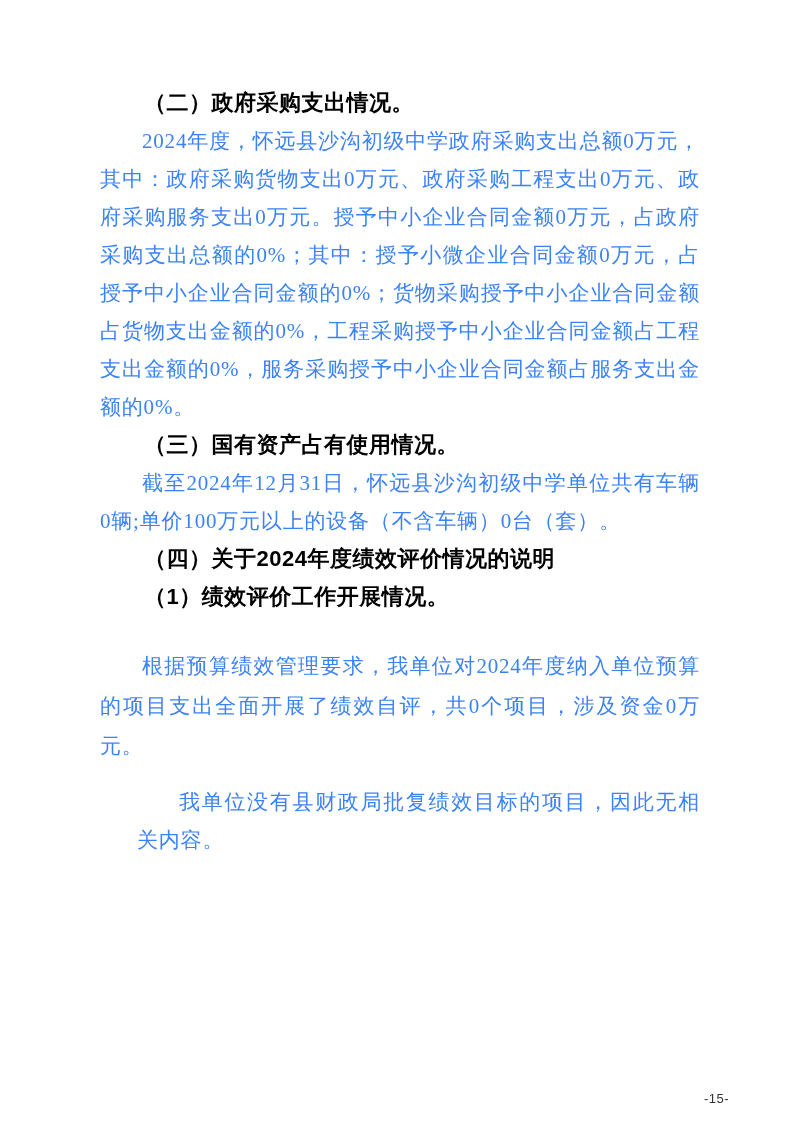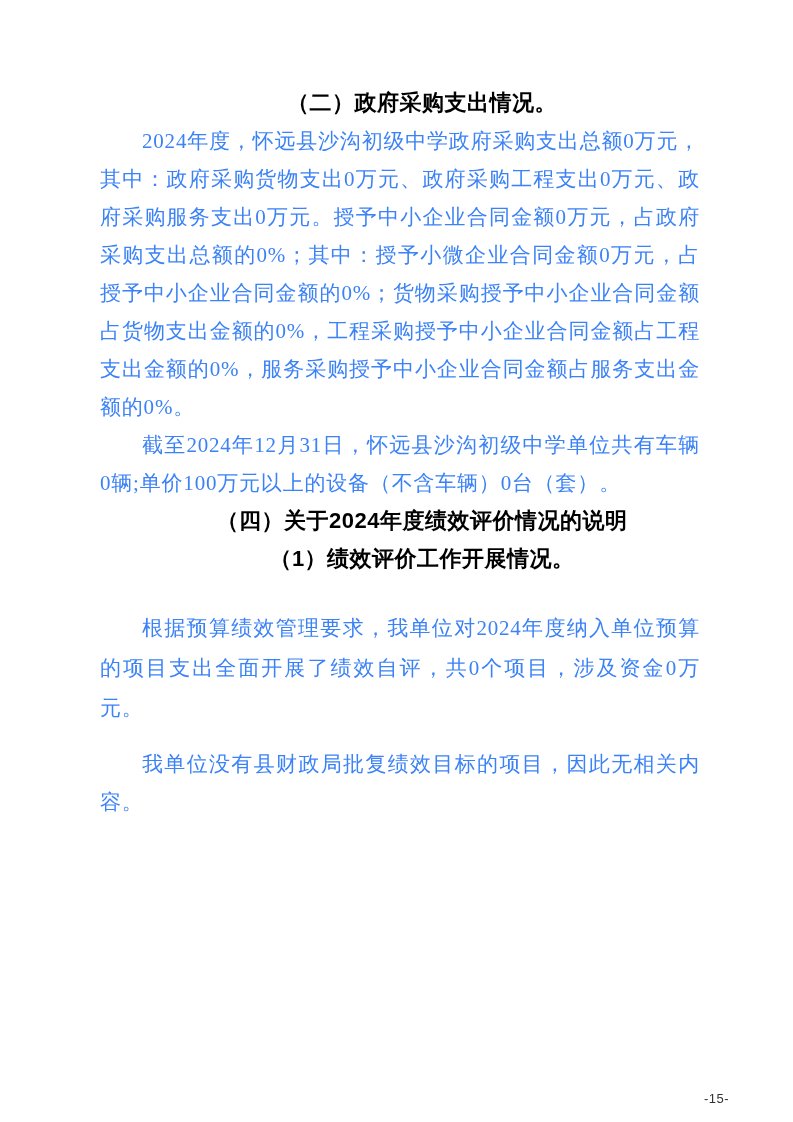--- a/index.html
+++ b/index.html
@@ -28,21 +28,20 @@
   }
 
   .doc-heading {
     font-family: "Liberation Sans", "DejaVu Sans", sans-serif;
     font-weight: 700;
     font-size: 22px;
     line-height: 38px;
     color: #000000;
     text-indent: 2em;
     letter-spacing: 0.5px;
-    text-align: center;
   }
 
   .body-text {
     font-family: "Liberation Serif", "DejaVu Serif", serif;
     font-size: 21px;
     line-height: 38px;
     color: #3b82f6;
     text-align: justify;
     text-indent: 2em;
     letter-spacing: 0.8px;
@@ -52,20 +51,21 @@
     margin-top: 30px;
     line-height: 40px;
   }
 
   .h-self-eval {
     margin-top: 15px;
   }
 
   .p-self-eval-1 {
     margin-top: 17px;
+    margin-left: 37px;
   }
 
   .p-self-eval-2 {
     line-height: 43px;
   }
 
   .page-number {
     position: absolute;
     top: 1091px;
     right: 64px;
@@ -79,20 +79,21 @@
 </head>
 <body>
 
 <div class="page">
   <div class="content">
 
     <h3 class="doc-heading">（二）政府采购支出情况。</h3>
 
     <p class="body-text">2024年度，怀远县沙沟初级中学政府采购支出总额0万元，其中：政府采购货物支出0万元、政府采购工程支出0万元、政府采购服务支出0万元。授予中小企业合同金额0万元，占政府采购支出总额的0%；其中：授予小微企业合同金额0万元，占授予中小企业合同金额的0%；货物采购授予中小企业合同金额占货物支出金额的0%，工程采购授予中小企业合同金额占工程支出金额的0%，服务采购授予中小企业合同金额占服务支出金额的0%。</p>
 
+    <h3 class="doc-heading">（三）国有资产占有使用情况。</h3>
 
     <p class="body-text">截至2024年12月31日，怀远县沙沟初级中学单位共有车辆0辆;单价100万元以上的设备（不含车辆）0台（套）。</p>
 
     <h3 class="doc-heading">（四）关于2024年度绩效评价情况的说明</h3>
 
     <h3 class="doc-heading">（1）绩效评价工作开展情况。</h3>
 
     <p class="body-text p-perf-work">根据预算绩效管理要求，我单位对2024年度纳入单位预算的项目支出全面开展了绩效自评，共0个项目，涉及资金0万元。</p>
 
 

